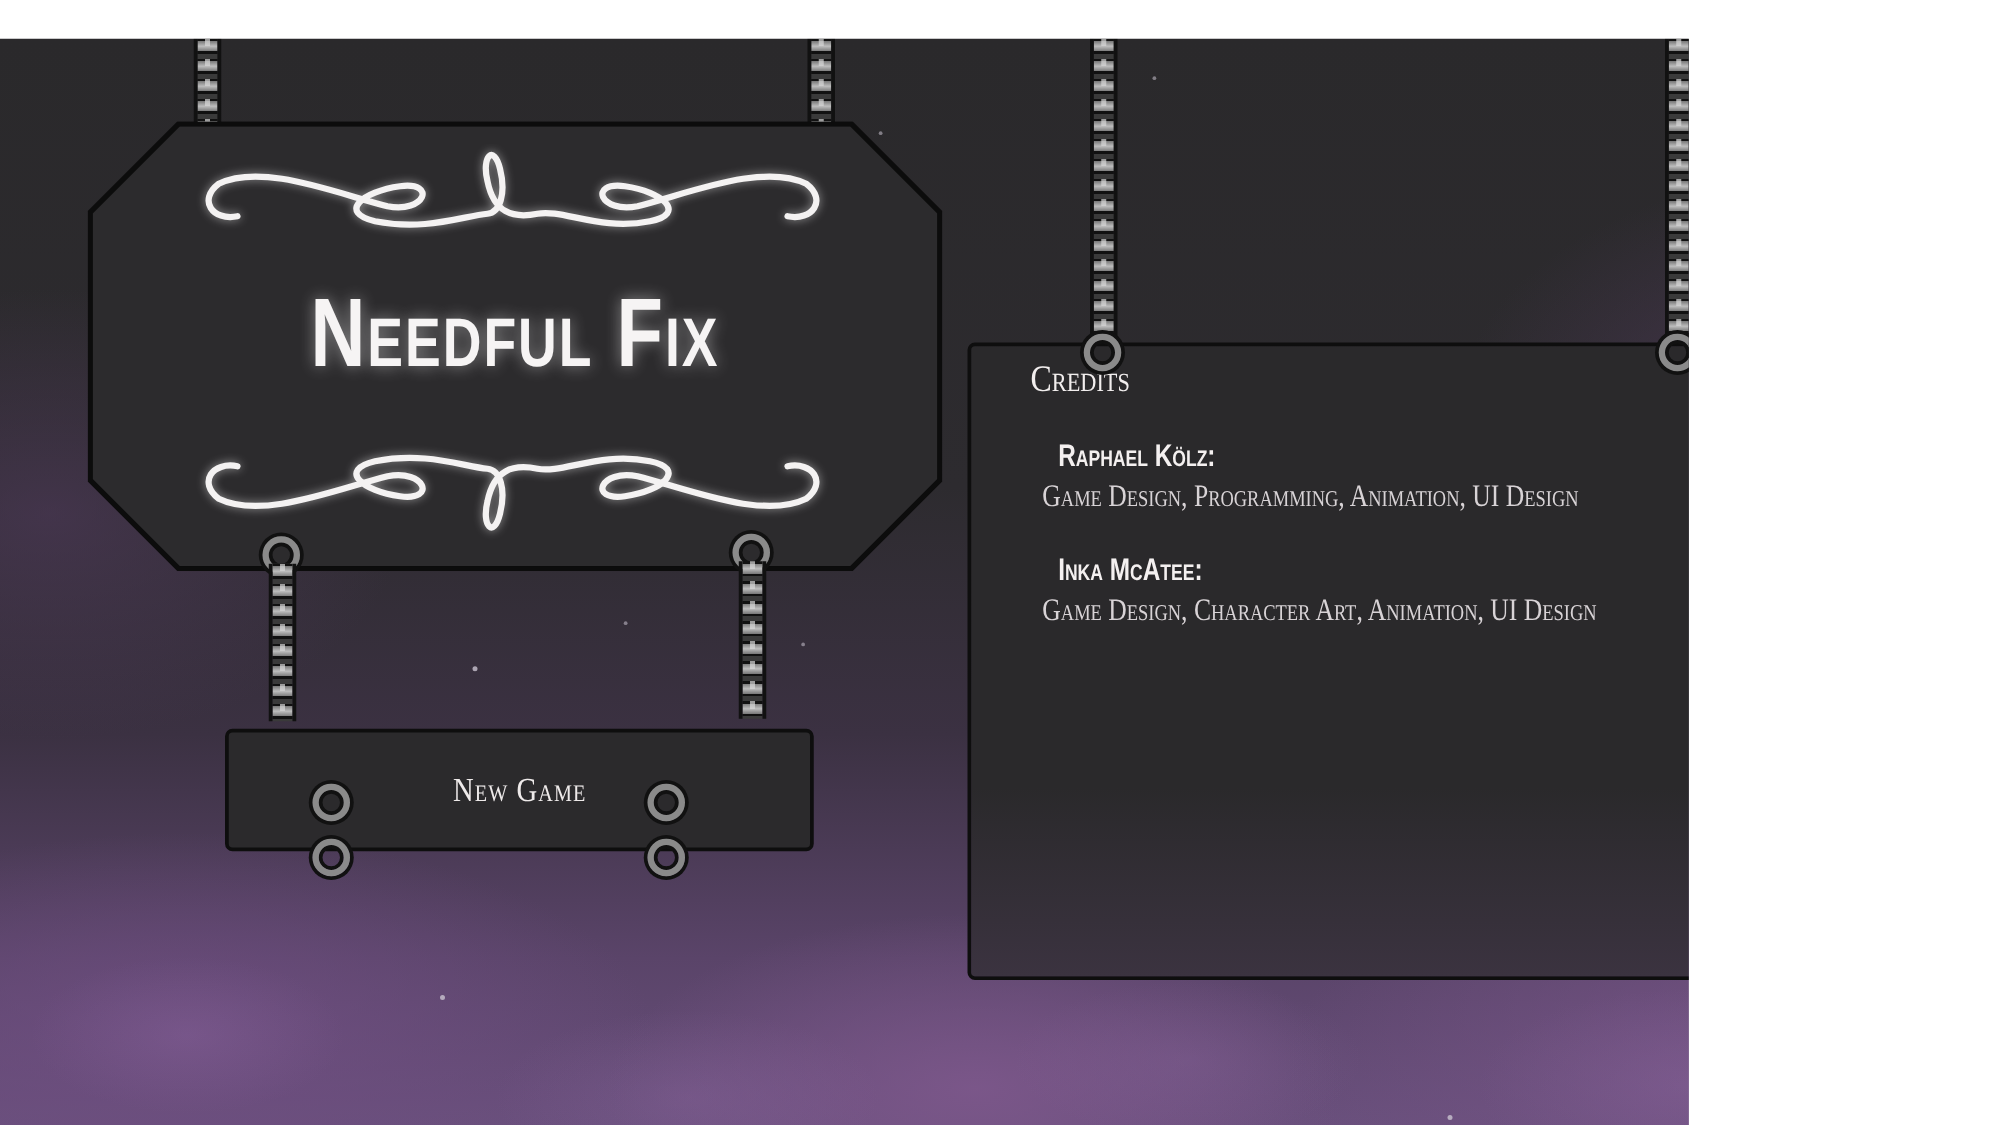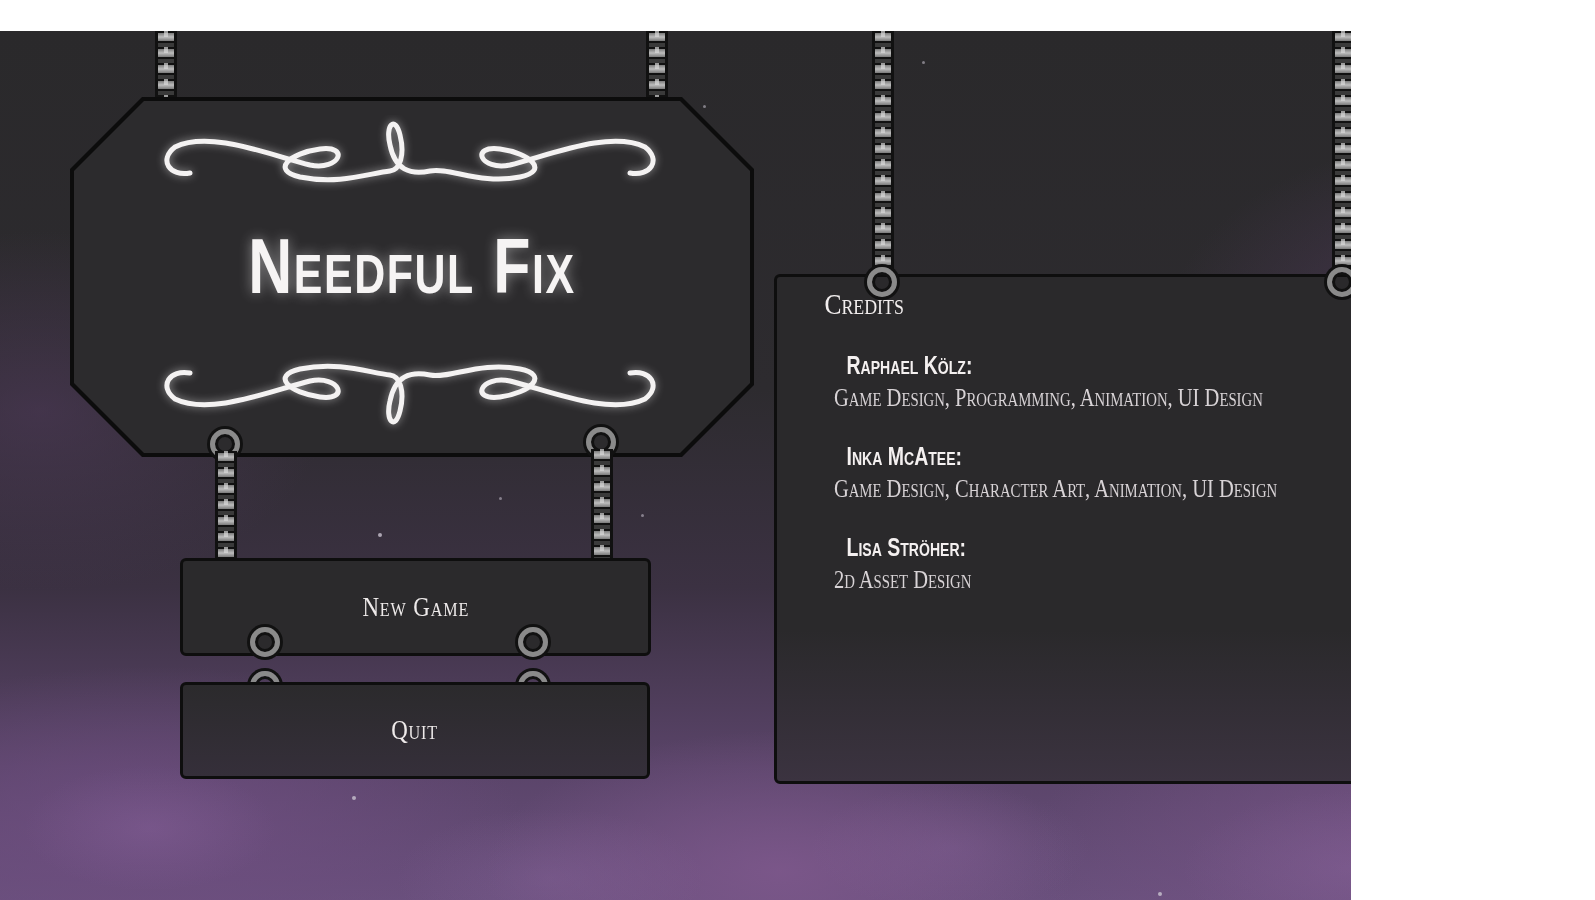--- a/index.html
+++ b/index.html
@@ -144,48 +144,41 @@
     <g fill="none" stroke="#f4f2f2" stroke-width="5" stroke-linecap="round" style="filter: drop-shadow(0 0 4px rgba(255,255,255,0.5));">
       <path d="M40 22 C20 18 8 35 25 48 C60 65 120 40 160 30 C190 24 200 50 170 46 C140 42 120 25 150 18 C190 10 220 22 240 24 C250 25 255 40 250 60 C245 80 235 70 240 50 C245 25 260 20 280 24 C300 28 330 10 370 18 C400 24 380 42 350 46 C320 50 330 24 360 30 C400 40 460 65 495 48 C512 35 500 18 480 22"></path>
     </g>
   </svg>
 
   <div class="ring" style="left:210px;top:398px;"></div>
   <div class="ring" style="left:586px;top:396px;"></div>
   <div class="chain" style="left:215px;top:420px;height:126px;"></div>
   <div class="chain" style="left:591px;top:418px;height:126px;"></div>
 
-  <div class="board" style="left:180px;top:527px;width:471px;height:98px;">
+  <div class="board" style="left:180px;top:552px;width:471px;height:98px;">
     <span class="board-label">New Game</span>
   </div>
 
   <div class="ring" style="left:250px;top:596px;"></div>
   <div class="ring" style="left:250px;top:640px;"></div>
   <div class="ring" style="left:518px;top:596px;"></div>
   <div class="ring" style="left:518px;top:640px;"></div>
 
-  <div class="board" style="left:180px;top:651px;width:470px;height:97px;background:linear-gradient(180deg,#2b2a2c 0%,#352f3a 100%);">
-    <span class="board-label">Quit</span>
-  </div>
 
   <div class="chain" style="left:872px;top:0;height:240px;"></div>
   <div class="chain" style="left:1332px;top:0;height:240px;"></div>
 
   <div class="credits">
     <div class="credits-title">Credits</div>
 
     <div class="credit">
       <div class="credit-name">Raphael Kölz:</div>
       <div class="credit-role">Game Design, Programming, Animation, UI Design</div>
     </div>
     <div class="credit">
       <div class="credit-name">Inka McAtee:</div>
       <div class="credit-role">Game Design, Character Art, Animation, UI Design</div>
     </div>
-    <div class="credit">
-      <div class="credit-name">Lisa Ströher:</div>
-      <div class="credit-role">2d Asset Design</div>
-    </div>
   </div>
 
   <div class="ring" style="left:867px;top:236px;"></div>
   <div class="ring" style="left:1327px;top:236px;"></div>
 </div>
 
 </body></html>

